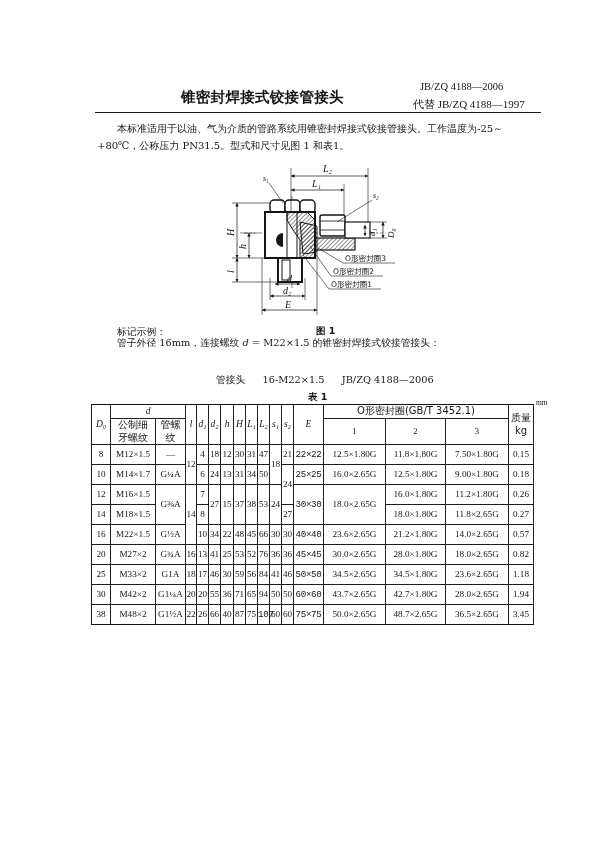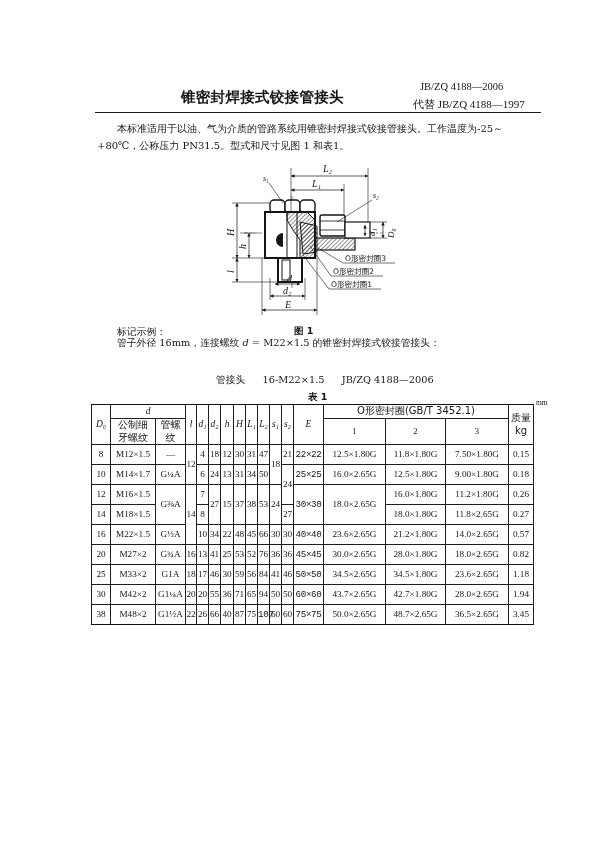--- a/index.html
+++ b/index.html
@@ -8,21 +8,21 @@
   .abs { position: absolute; white-space: nowrap; }
   .title { left: 181px; top: 88px; font-size: 14.5px; font-weight: bold; letter-spacing: 0.3px;
            font-family: "DejaVu Sans", sans-serif; }
   .std-no { left: 420px; top: 81px; font-size: 10.5px; }
   .replaces { left: 413px; top: 97px; font-size: 11px; }
   .rule { left: 95px; top: 112px; width: 446px; height: 0; border-top: 1.6px solid #1a1a1a; }
   .para { font-size: 10px; font-family: "DejaVu Serif", serif; }
   .p1 { left: 117px; top: 122px; }
   .p2 { left: 97px; top: 139px; }
   .fig { left: 215px; top: 160px; width: 200px; height: 165px; }
-  .fig-caption { left: 294px; top: 325px; font-size: 9.5px; font-weight: bold; font-family: "DejaVu Sans", sans-serif; }
+  .fig-caption { left: 316px; top: 325px; font-size: 9.5px; font-weight: bold; font-family: "DejaVu Sans", sans-serif; }
   .ex-head { left: 117px; top: 326px; font-size: 9.8px; font-family: "DejaVu Serif", serif; }
   .ex-desc { left: 117px; top: 337px; font-size: 9.8px; font-family: "DejaVu Serif", serif; }
   .ex-desc i { font-style: italic; }
   .ex-desig { left: 216px; top: 374px; font-size: 9.8px; font-family: "DejaVu Serif", serif; text-align: right; }
   .ex-desig span { margin-right: 14px; }
   .tbl-caption { left: 308px; top: 391px; font-size: 9.5px; font-weight: bold; font-family: "DejaVu Sans", sans-serif; }
   .unit { left: 512px; top: 398px; font-size: 7.5px; margin-left: 24px; }
   table.spec { position: absolute; left: 91px; top: 404px; border-collapse: collapse; table-layout: fixed;
                width: 442px; font-size: 9.2px; line-height: 1; }
   table.spec th, table.spec td { border: 1px solid #1e1e1e; padding: 0; text-align: center; vertical-align: middle;

